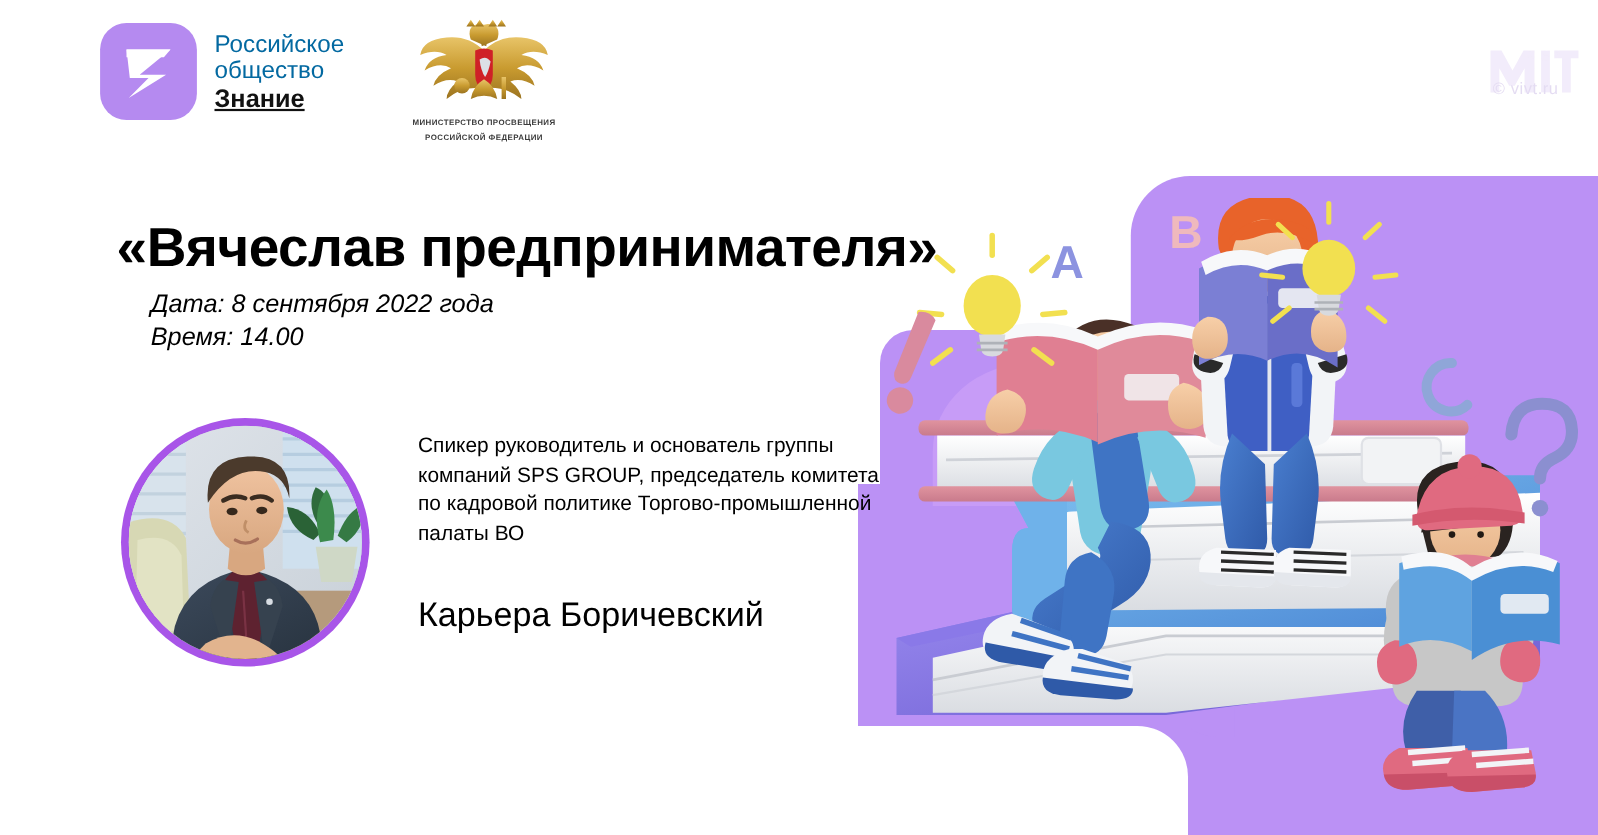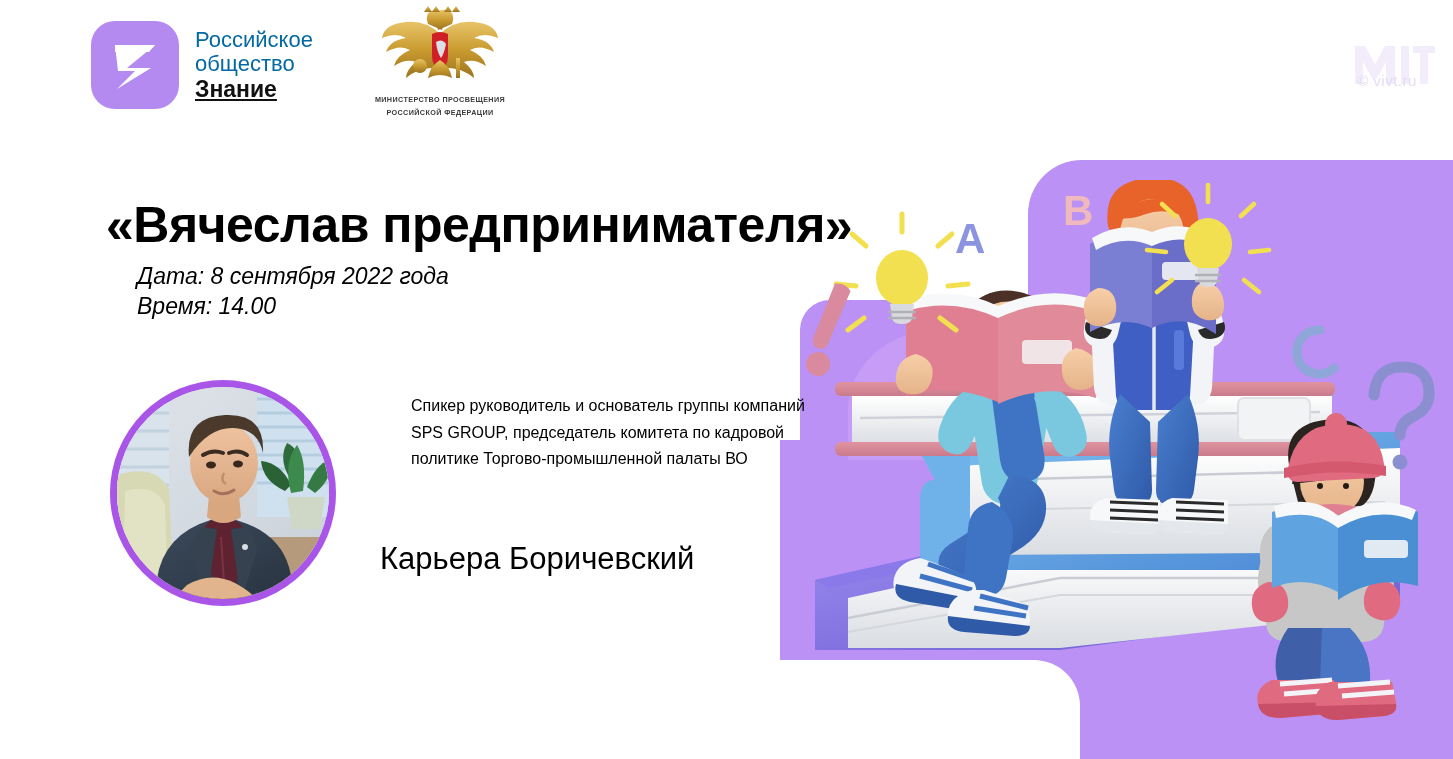--- a/index.html
+++ b/index.html
@@ -55,21 +55,21 @@
   
   .znanie{ position:absolute; left:91px; top:21px; display:flex; align-items:center; gap:16px; }
   .znanie-mark{
     width:88px; height:88px; border-radius:24px; background:#b58af0;
     position:relative; flex:none;
   }
   .znanie-text{ line-height:1.12; }
   .znanie-text .l1,.znanie-text .l2{ font-size:22px; color:#0369a1; }
   .znanie-text .l3{ font-size:23px; font-weight:bold; color:#111;text-decoration:underline; }
 
-  .ministry{ position:absolute; left:345px; top:4px; width:190px; text-align:center; }
+  .ministry{ position:absolute; left:345px; top:16px; width:190px; text-align:center; }
   .ministry-cap{
     font-size:7.2px; font-weight:bold; letter-spacing:.4px; color:#3b3b3b;
     line-height:1.6; margin-top:4px;
   }
 
   
   .title{
     position:absolute; left:106px; top:196px;
     font-size:50px; font-weight:bold; color:#000; white-space:nowrap;
     letter-spacing:-.5px;
@@ -84,21 +84,21 @@
     position:absolute; left:110px; top:380px; width:226px; height:226px;
     border-radius:50%; overflow:hidden; background:#a855e8;
     padding:7px;
   }
   .avatar-inner{
     width:100%; height:100%; border-radius:50%; overflow:hidden; position:relative;
     background:#c9cfd6;
   }
   .speaker-desc{
     position:absolute; left:380px; top:393px; width:420px;
-    font-size:16px; line-height:26.5px; color:#000;margin-left:31px;
+    font-size:19px; line-height:26.5px; color:#000;
   }
   .speaker-name{
     position:absolute; left:380px; top:541px;
     font-size:31px; color:#000; white-space:nowrap;
   }
 
   
   .glyph{ position:absolute; font-weight:bold; line-height:1; }
   .glyph-A{ left:955px; top:218px; font-size:42px; color:#8c93e0; }
   .glyph-B{ left:1063px; top:190px; font-size:42px; color:#efb9bd; }

